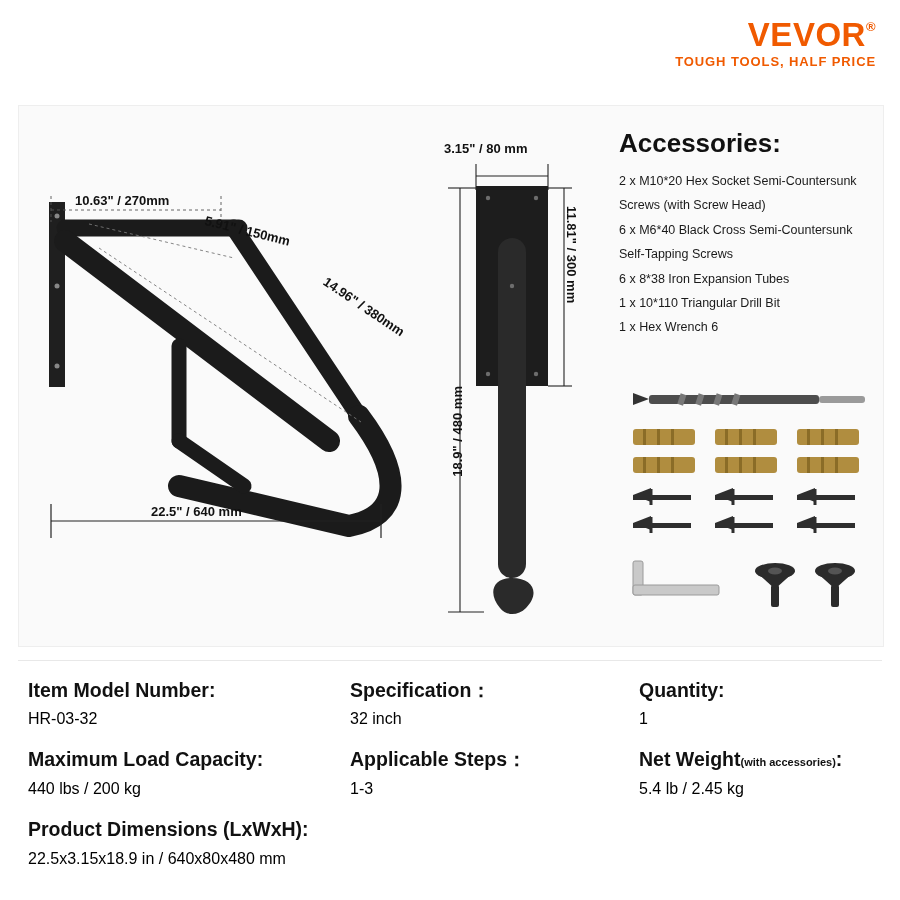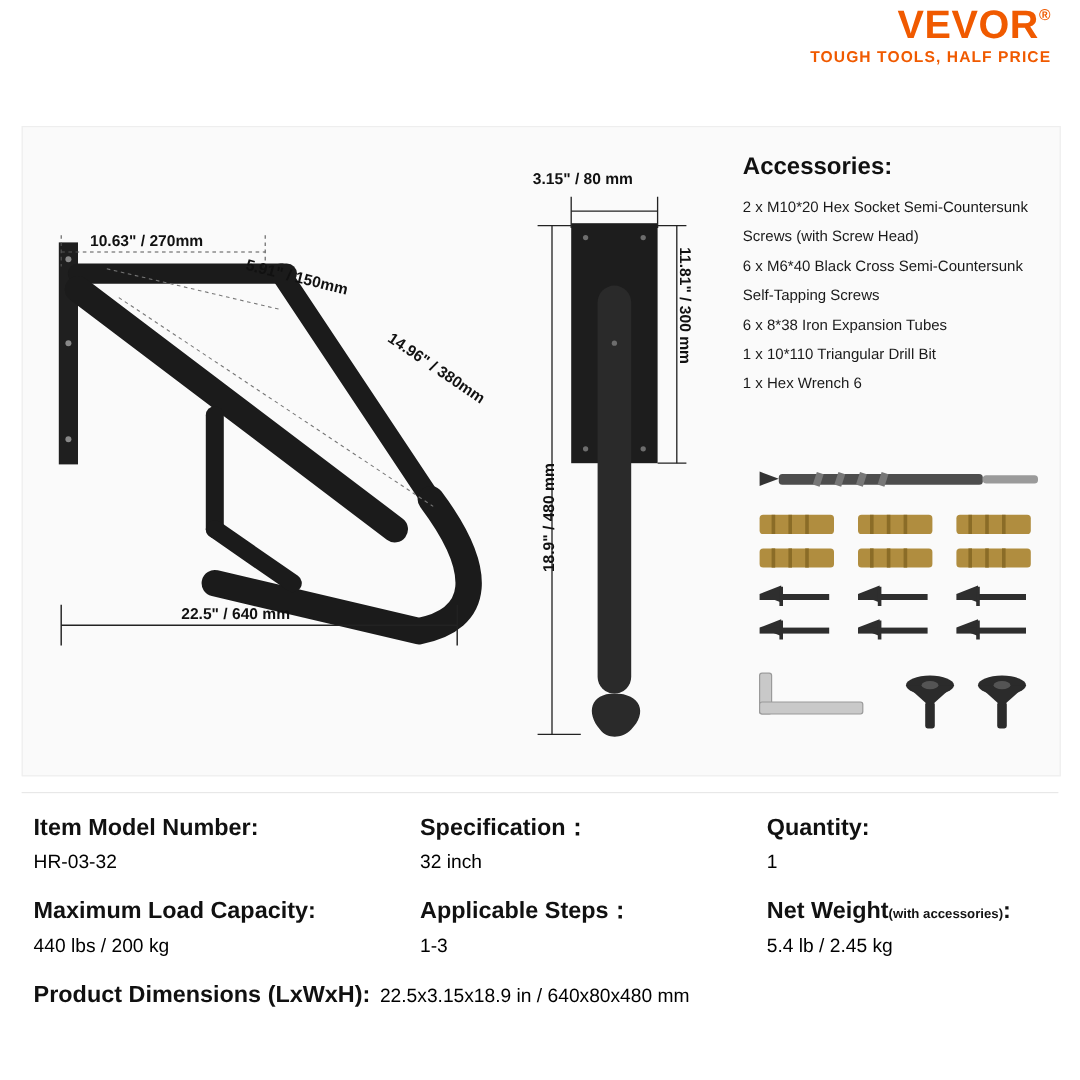--- a/index.html
+++ b/index.html
@@ -12,21 +12,21 @@
     background: #ffffff;
     font-family: "Liberation Sans", sans-serif;
     color: #1a1a1a;
     position: relative;
     overflow: hidden;
   }
 
   
   .brand {
     position: absolute;
-    top: 4px;
+    top: 18px;
     right: 24px;
     text-align: right;
   }
   .brand-name {
     font-size: 33px;
     font-weight: bold;
     letter-spacing: 0.5px;
     color: #f05a00;
     line-height: 1;
     font-family: "Liberation Sans", sans-serif;
@@ -82,21 +82,21 @@
   }
 
   
   .accessories {
     position: absolute;
     left: 600px;
     top: 22px;
     width: 255px;
   }
   .acc-title {
-    font-size: 20px;
+    font-size: 26px;
     font-weight: bold;
     margin: 0 0 10px 0;
     color: #111;
   }
   .acc-line {
     font-size: 12.5px;
     line-height: 1.95;
     color: #1a1a1a;
   }
   .acc-art {
@@ -138,20 +138,21 @@
   .spec-val {
     font-size: 16px;
     color: #000000;
     margin-top: 7px;
     line-height: 1.25;
   }
   .spec-inline {
     display: flex;
     align-items: baseline;
     gap: 8px;
+    flex-direction: column;
   }
   .spec-inline .spec-val { margin-top: 0; }
   .divider {
     position: absolute;
     left: 18px;
     top: 660px;
     width: 864px;
     height: 1px;
     background: #e8e8e8;
   }

